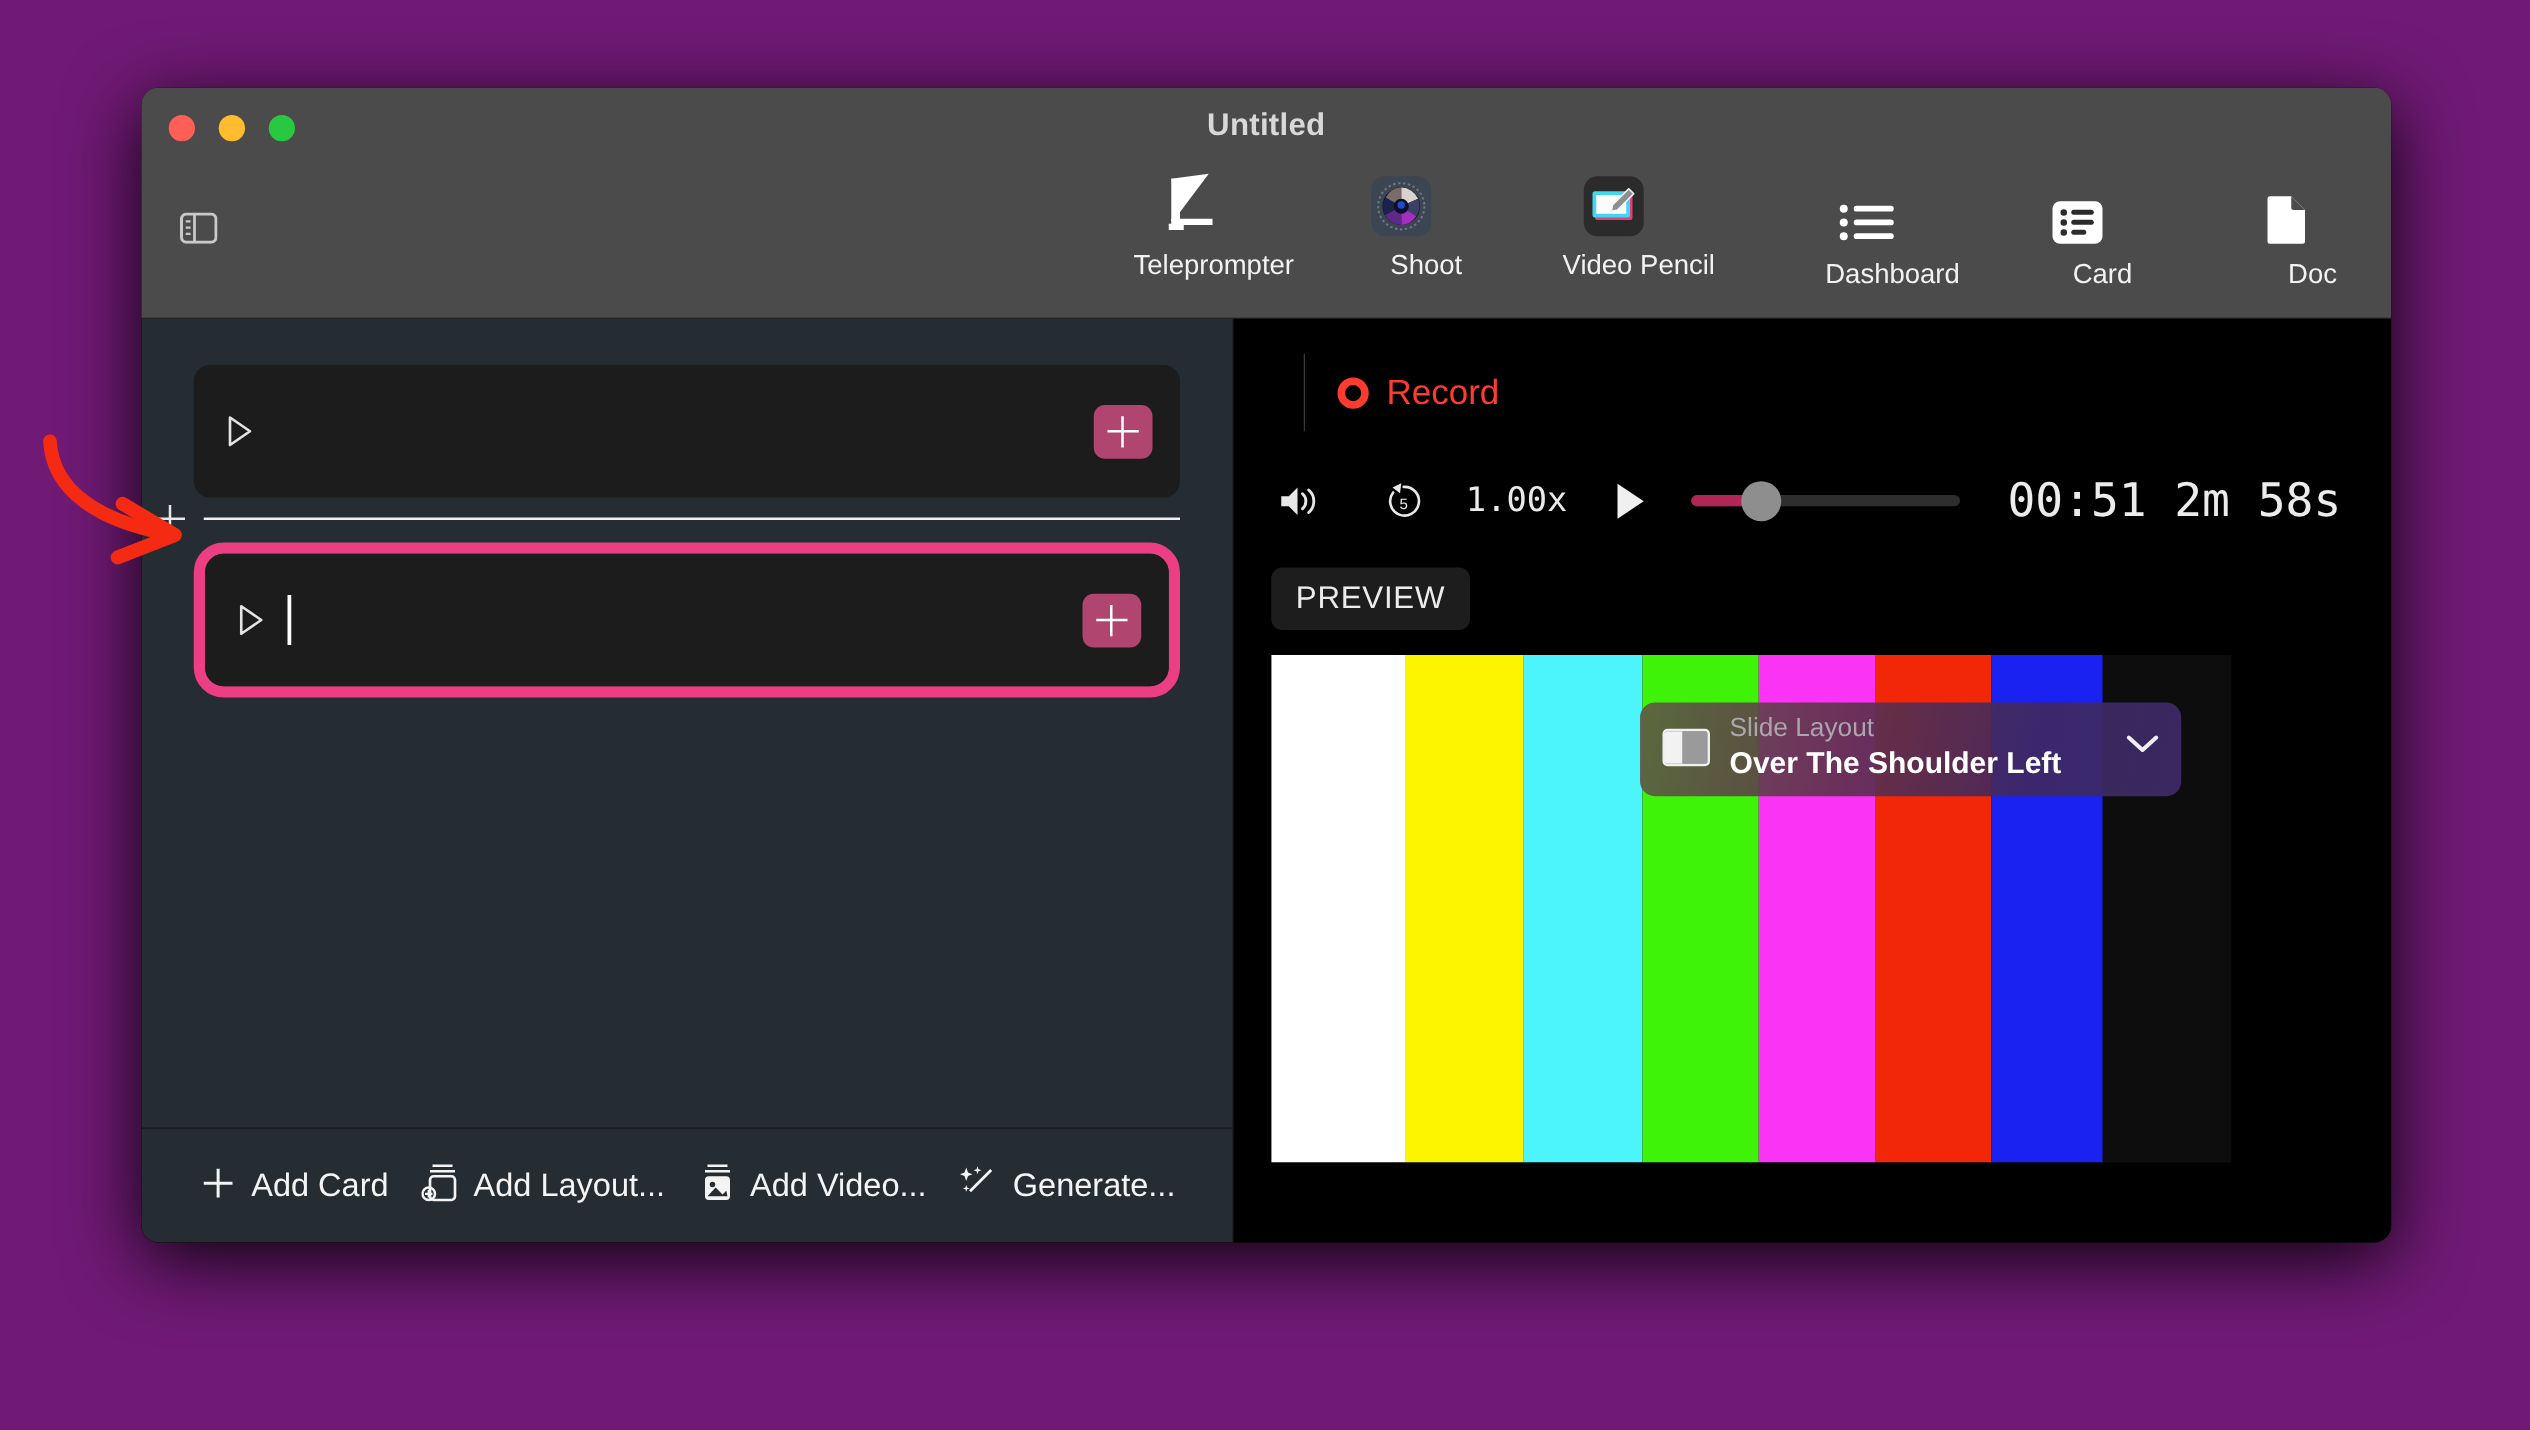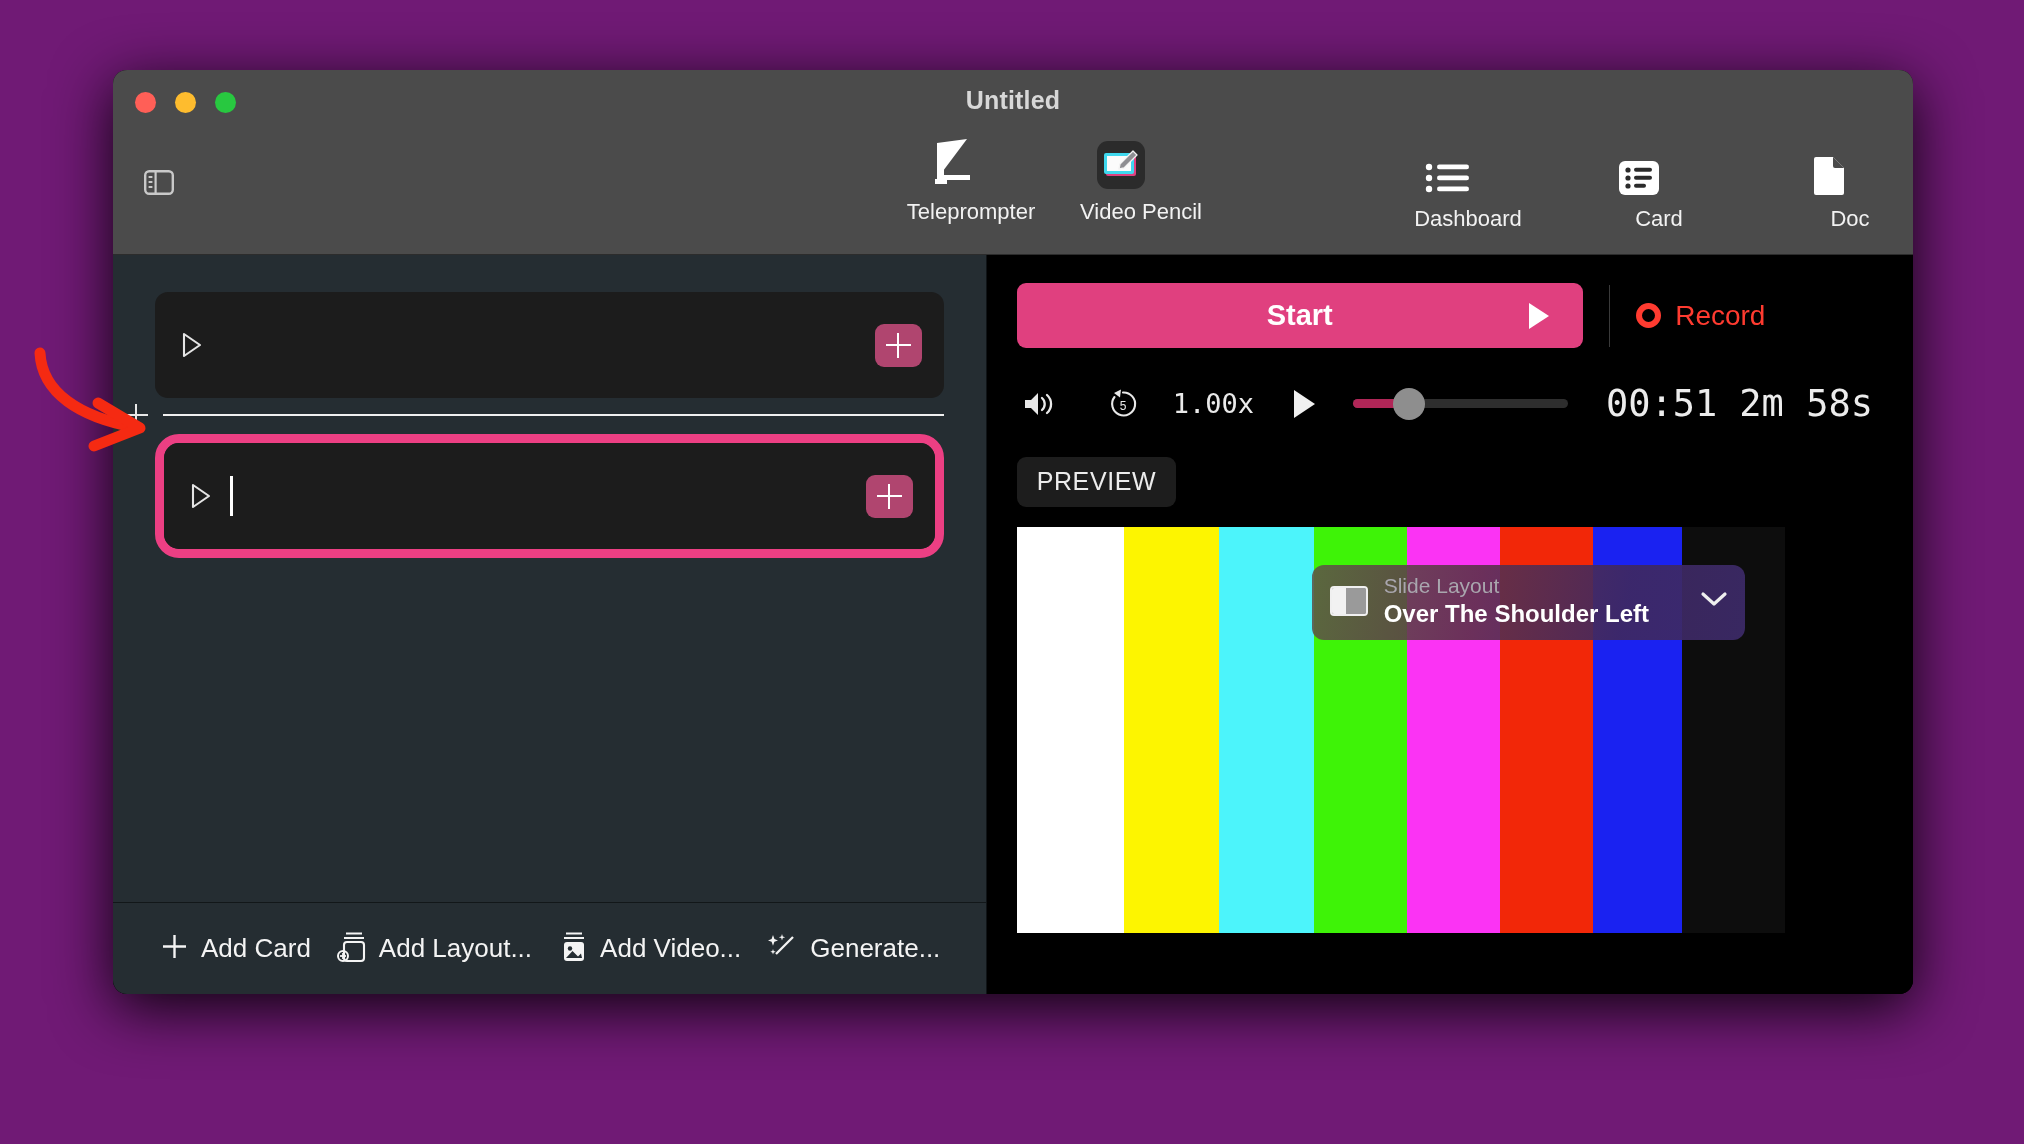--- a/index.html
+++ b/index.html
@@ -62,21 +62,21 @@
     cursor: pointer;
   }
 
   
   .tb-group {
     position: absolute;
     display: flex;
     align-items: flex-end;
   }
   #tb-left  { left: 775px; top: 65px; gap: 44px; }
-  #tb-right { right: 20px; top: 72px; gap: 65px; }
+  #tb-right { right: 20px; top: 72px; gap: 42px; }
 
   .tb-item {
     width: 126px;
     display: flex; flex-direction: column;
     align-items: center; gap: 10px;
     cursor: pointer;
   }
   .tb-item .tb-icon {
     height: 54px; display: flex;
     align-items: flex-end; justify-content: center;
@@ -456,20 +456,39 @@
             <svg width="56" height="52" viewBox="0 0 56 52">
               <path d="M14 6 L44 2 L20 34 Z" fill="#ffffff"></path>
               <rect x="14" y="6" width="7" height="34" fill="#ffffff"></rect>
               <rect x="14" y="38" width="33" height="5" fill="#ffffff"></rect>
               <rect x="12" y="42" width="12" height="5" fill="#ffffff"></rect>
             </svg>
           </span>
           <span class="tb-label">Teleprompter</span>
         </div>
 
+        <div class="tb-item">
+          <span class="tb-icon">
+            <span class="tile tile-shoot">
+              <svg width="44" height="44" viewBox="0 0 44 44">
+                <circle cx="22" cy="22" r="18.5" fill="none" stroke="#6c7684" stroke-width="1.6" stroke-dasharray="2 2"></circle>
+                <circle cx="22" cy="22" r="15" fill="#131417"></circle>
+                <path d="M22 7 A15 15 0 0 1 35.5 16 L22 22 Z" fill="#d9d2cf"></path>
+                <path d="M35.5 16 A15 15 0 0 1 34 30 L22 22 Z" fill="#3c3f66"></path>
+                <path d="M34 30 A15 15 0 0 1 22 37 L22 22 Z" fill="#a42ec0"></path>
+                <path d="M22 37 A15 15 0 0 1 9 29 L22 22 Z" fill="#5c2a86"></path>
+                <path d="M9 29 A15 15 0 0 1 9.5 15 L22 22 Z" fill="#1a2250"></path>
+                <path d="M9.5 15 A15 15 0 0 1 22 7 L22 22 Z" fill="#7a6a6a"></path>
+                <circle cx="22" cy="22" r="6" fill="#0c1028"></circle>
+                <circle cx="22" cy="21" r="3" fill="#2448c9"></circle>
+              </svg>
+            </span>
+          </span>
+          <span class="tb-label">Shoot</span>
+        </div>
 
         <div class="tb-item">
           <span class="tb-icon">
             <span class="tile tile-pencil">
               <svg width="42" height="42" viewBox="0 0 42 42">
                 <rect x="6" y="11" width="30" height="21" rx="2" fill="#e0407f"></rect>
                 <rect x="4" y="9" width="30" height="21" rx="2" fill="#3fd8ee"></rect>
                 <rect x="7" y="12" width="24" height="15" fill="#fbfbfb"></rect>
                 <path d="M33 7 L37 11 L24 24 L19 25 L20 20 Z" fill="#8e8e92" stroke="#f2f2f2" stroke-width="1.3" stroke-linejoin="round"></path>
               </svg>
@@ -613,24 +632,20 @@
             </span>
             <span class="a-label">Generate...</span>
           </div>
 
         </div>
       </div>
 
       <div id="preview-panel">
 
         <div id="start-row">
-          <div id="start-button">
-            <span class="s-label">Start</span>
-            <span class="s-arrow"></span>
-          </div>
           <div id="start-sep"></div>
           <div id="record-btn">
             <span id="record-dot"></span>
             <span id="record-label">Record</span>
           </div>
         </div>
 
         <div id="transport">
 
           <span class="t-icon" id="speaker-icon">

